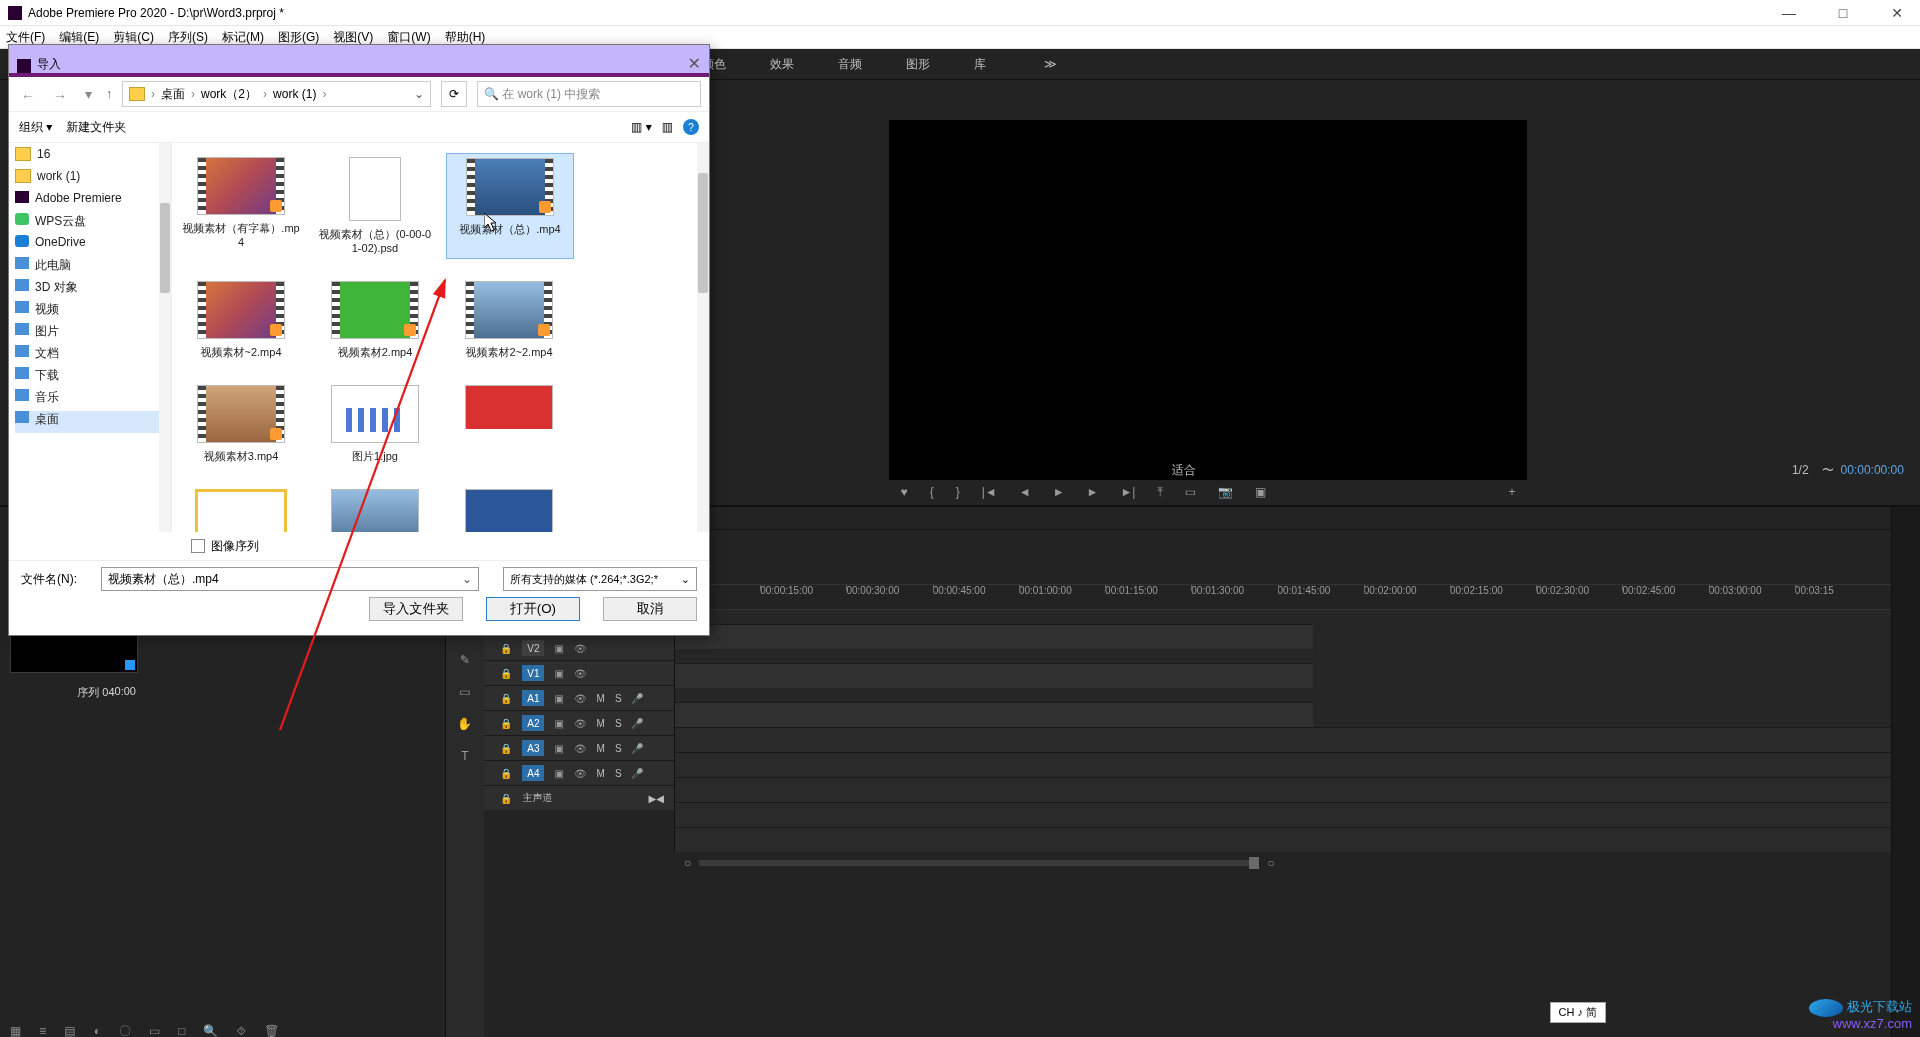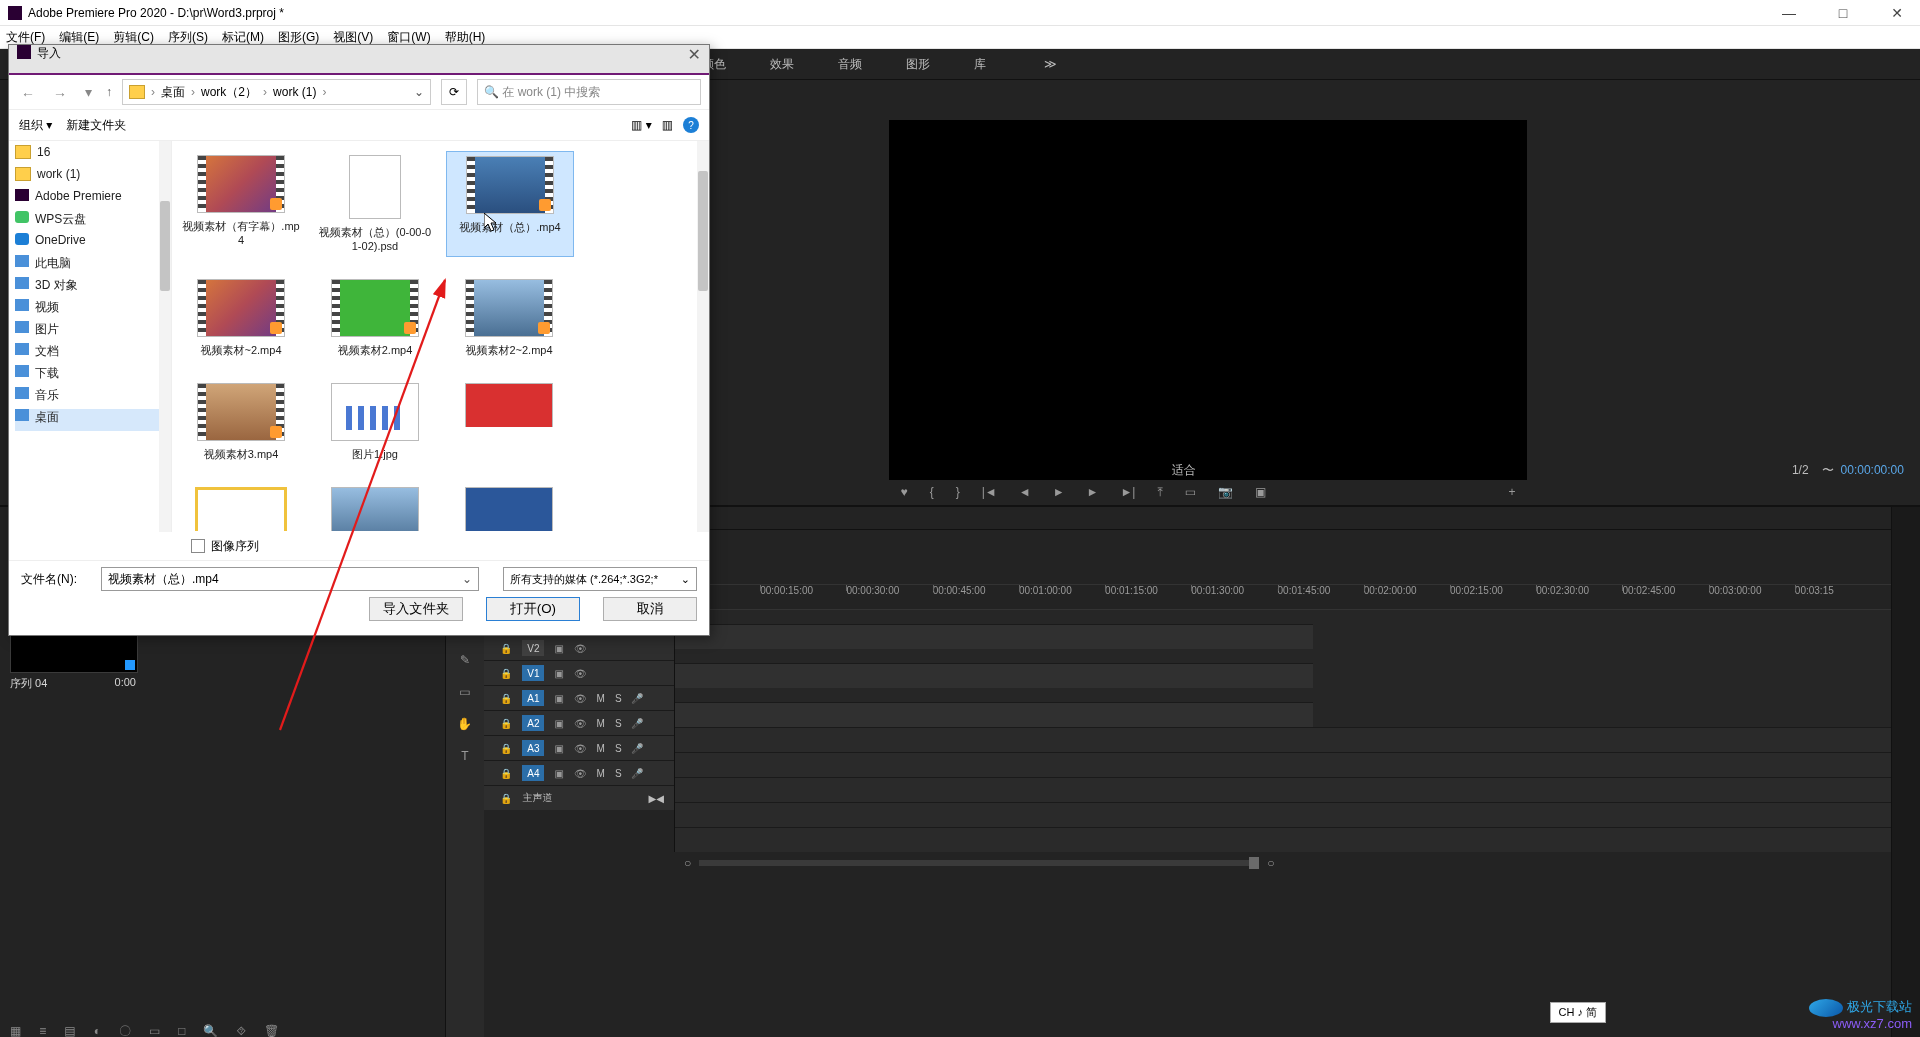--- a/index.html
+++ b/index.html
@@ -30,21 +30,21 @@
 .projtabs{height:22px;display:flex;align-items:center;gap:20px;padding:0 8px;color:#8a8a8a;font-size:11px;background:#232323}
 .projtabs .pt{padding:1px 4px}
 .projtabs .pt.active{color:#d9d9d9;border-bottom:1px solid #888}
 .projinfo{height:22px;display:flex;align-items:center;padding:0 10px;color:#9a9a9a;font-size:11px;background:#232323}
 .projsearch{height:24px;display:flex;align-items:center;padding:0 10px;gap:10px;background:#232323}
 .projsearch .sbox{width:20px;height:14px;border:1px solid #555;border-radius:2px}
 .projbins{flex:1;background:#232323;padding:10px;position:relative}
 .bin{width:126px}
 .bin .bin-thumb{width:126px;height:86px;background:#000;border:1px solid #3a3a3a;position:relative}
 .bin .bin-thumb .seq{position:absolute;right:2px;bottom:2px;width:10px;height:10px;background:#2399ff}
-.bin .bin-label{color:#d6d6d6;font-size:11px;display:flex;justify-content:space-between;margin-top:3px}
+.bin .bin-label{color:#d6d6d6;font-size:11px;display:flex;justify-content:flex-end;margin-top:12px}
 .projfoot{height:22px;display:flex;align-items:center;gap:18px;padding:0 10px;color:#8a8a8a;background:#232323}
 .toolcol{width:38px;background:#2a2a2a;display:flex;flex-direction:column;align-items:center;gap:14px;padding-top:16px;color:#9a9a9a}
 .tool{width:18px;height:18px;display:flex;align-items:center;justify-content:center}
 .tlcol{flex:1;display:flex;flex-direction:column;background:#232323}
 .tlhead{height:22px;display:flex;align-items:center;padding:0 10px;color:#bdbdbd;font-size:11px;border-bottom:1px solid #111}
 .tlhead .x{margin-right:6px;color:#888}
 .tltime{height:24px;padding:6px 16px;color:#2399ff;font-size:18px;font-weight:500}
 .ruler-wrap{height:24px;position:relative;margin-left:190px;border-top:1px solid #333;border-bottom:1px solid #333}
 .ruler{position:absolute;top:0;left:0;right:10px;height:100%;display:flex}
 .ruler .tick{flex:1;position:relative;color:#9a9a9a;font-size:10px}
@@ -58,21 +58,21 @@
 .trk-row .tag{width:22px;height:16px;background:#404040;color:#cfcfcf;display:flex;align-items:center;justify-content:center;font-size:10px}
 .trk-row .tag.blue{background:#2b6ea8;color:#fff}
 .trk-row .eye{color:#999}
 .trk-body{flex:1;border-left:1px solid #111;position:relative;background:#262626}
 .trk-body .lane{height:24px;border-top:1px solid #1a1a1a}
 .trk-body .lane.video{background:#303030}
 .trk-body .lane.audio{background:#2a2a2a}
 .audiometer{width:28px;background:#1a1a1a;border-left:1px solid #111}
 
 .dialog{position:absolute;top:44px;left:8px;width:700px;height:590px;background:#fff;color:#000;border:1px solid #777;box-shadow:3px 3px 12px rgba(0,0,0,.35);z-index:50;display:flex;flex-direction:column}
-.dlg-title{height:28px;display:flex;align-items:flex-start;padding:0 8px;background:#e5e5e5;border-bottom:2px solid #701a75}
+.dlg-title{height:28px;display:flex;align-items:flex-end;padding:0 8px;background:#c4b5fd;border-bottom:4px solid #701a75}
 .dlg-title .pr-ico{width:14px;height:14px;background:#2a0033;margin-right:6px}
 .dlg-title .x{margin-left:auto;font-size:16px;color:#555}
 .dlg-nav{height:34px;display:flex;align-items:center;padding:0 8px;gap:10px;border-bottom:1px solid #eee}
 .dlg-nav .arrow{color:#888;font-size:14px;padding:0 4px}
 .dlg-nav .up{color:#555}
 .dlg-nav .crumbs{display:flex;align-items:center;gap:6px;flex:1;border:1px solid #ccc;height:24px;padding:0 6px}
 .dlg-nav .crumbs .folder{width:14px;height:12px;background:#ffcf4b;border:1px solid #c9a030}
 .dlg-nav .crumbs span.sep{color:#888}
 .dlg-nav .refresh{width:24px;height:24px;border:1px solid #ccc;display:flex;align-items:center;justify-content:center}
 .dlg-nav .search{width:210px;height:24px;border:1px solid #ccc;display:flex;align-items:center;padding:0 6px;color:#888}

